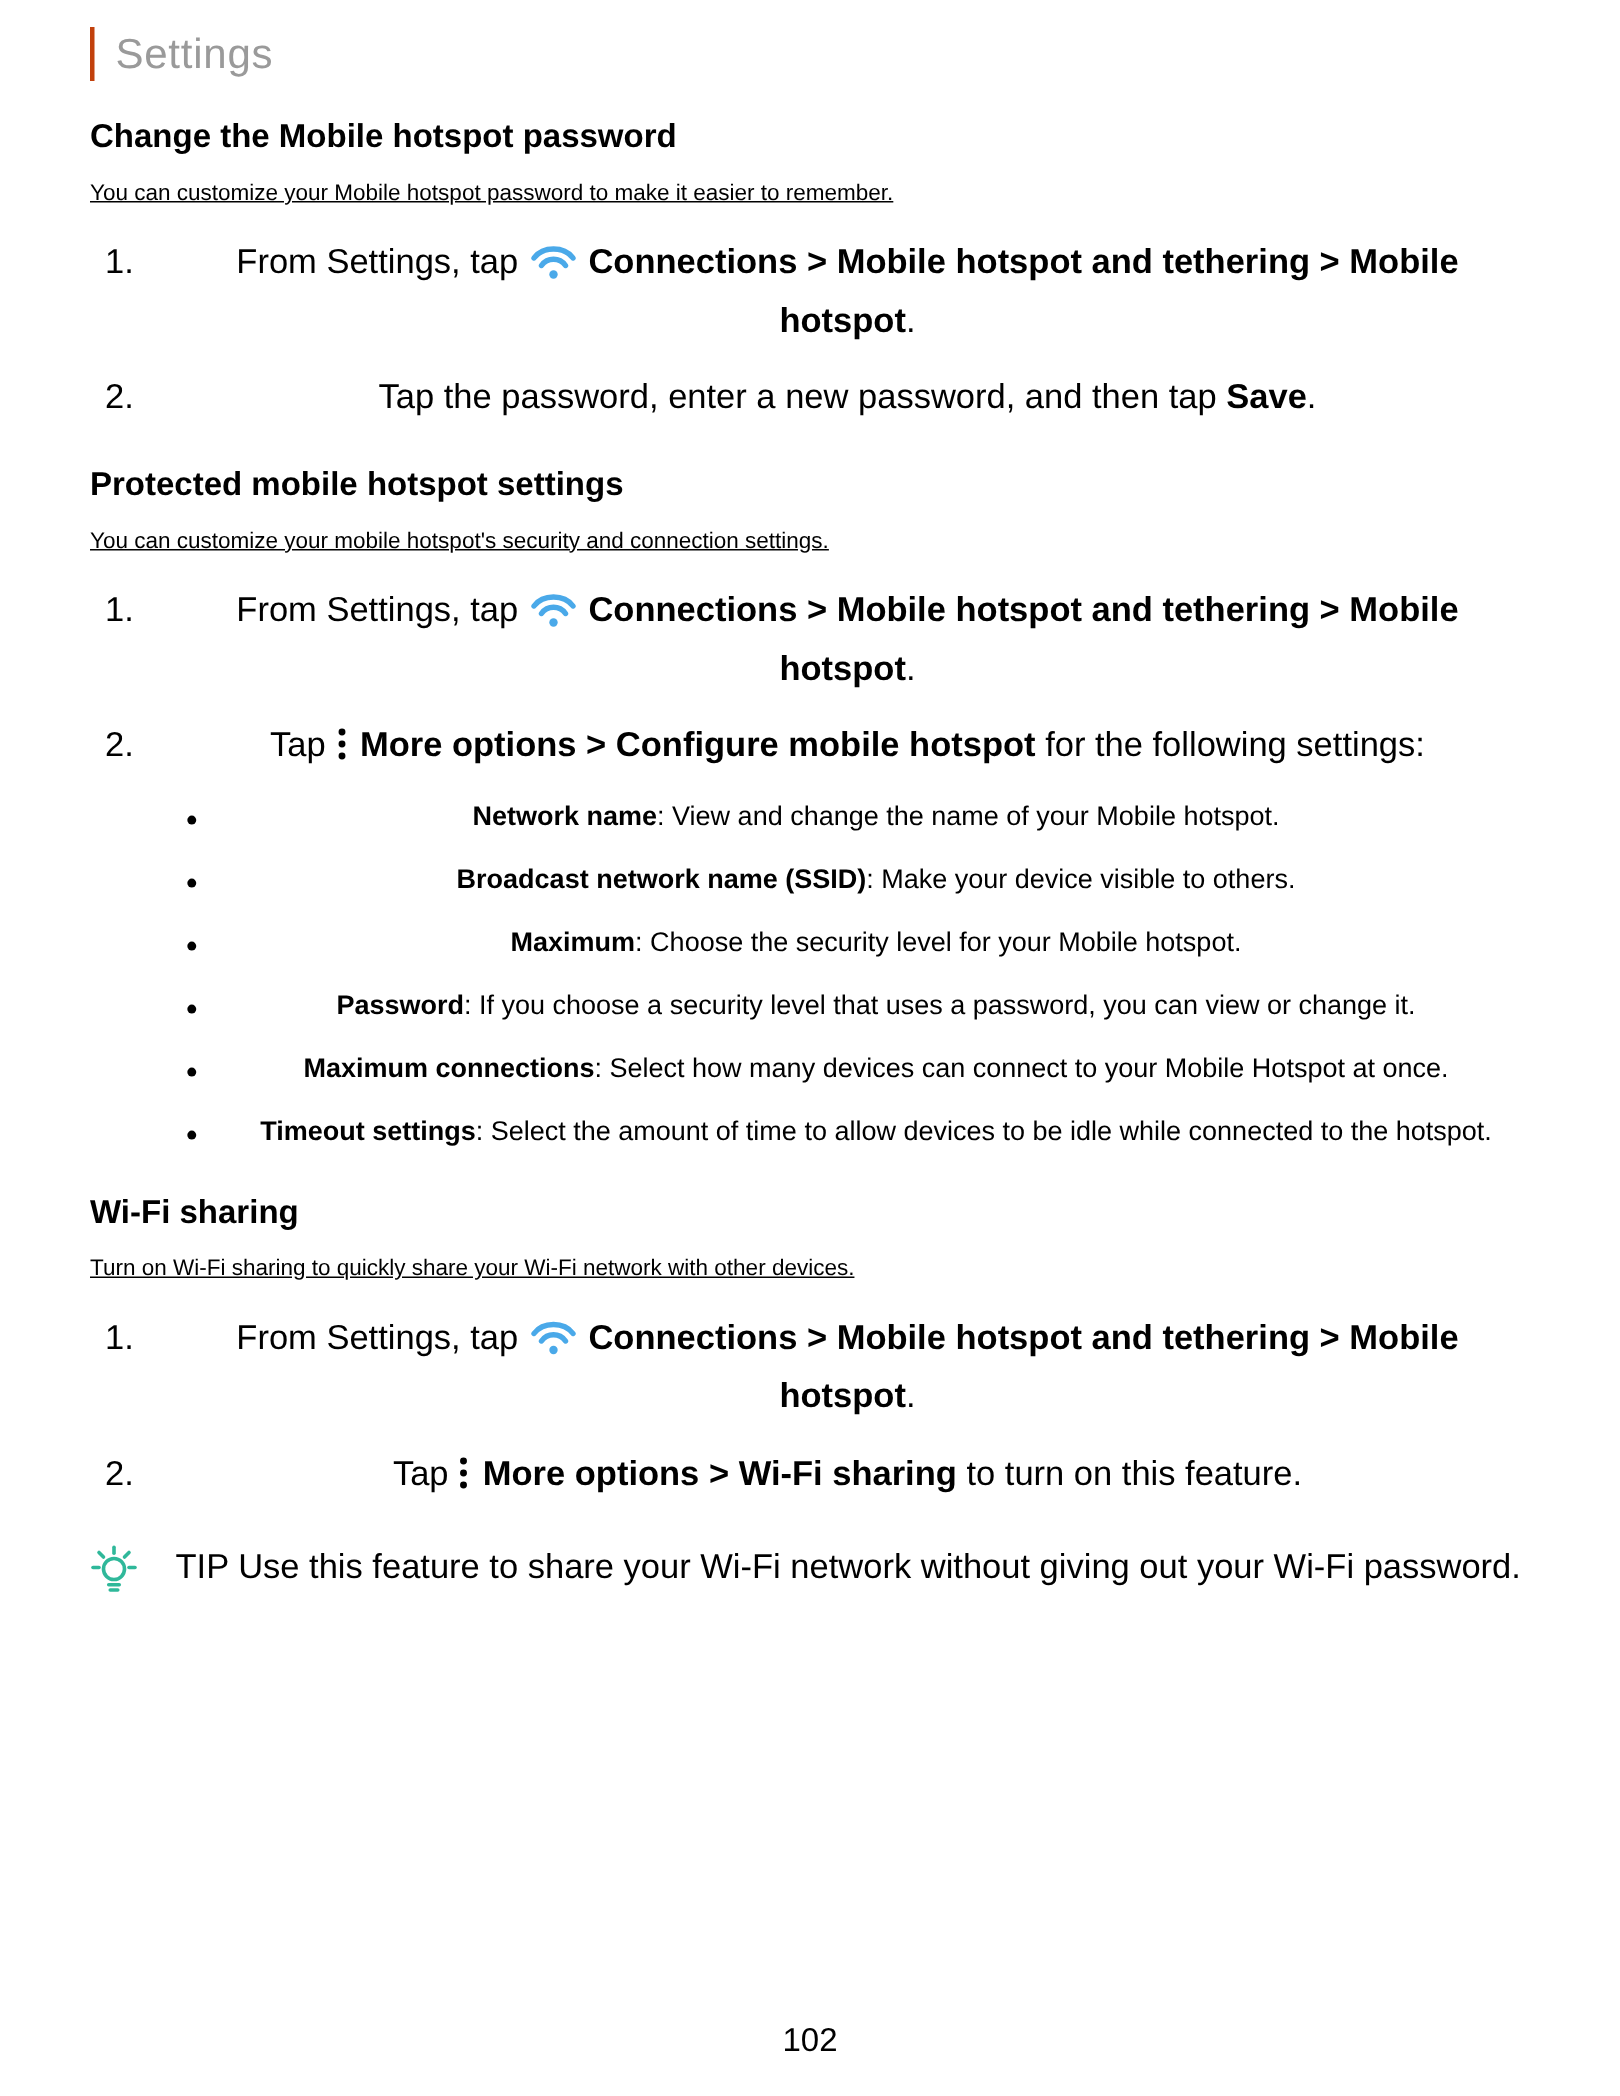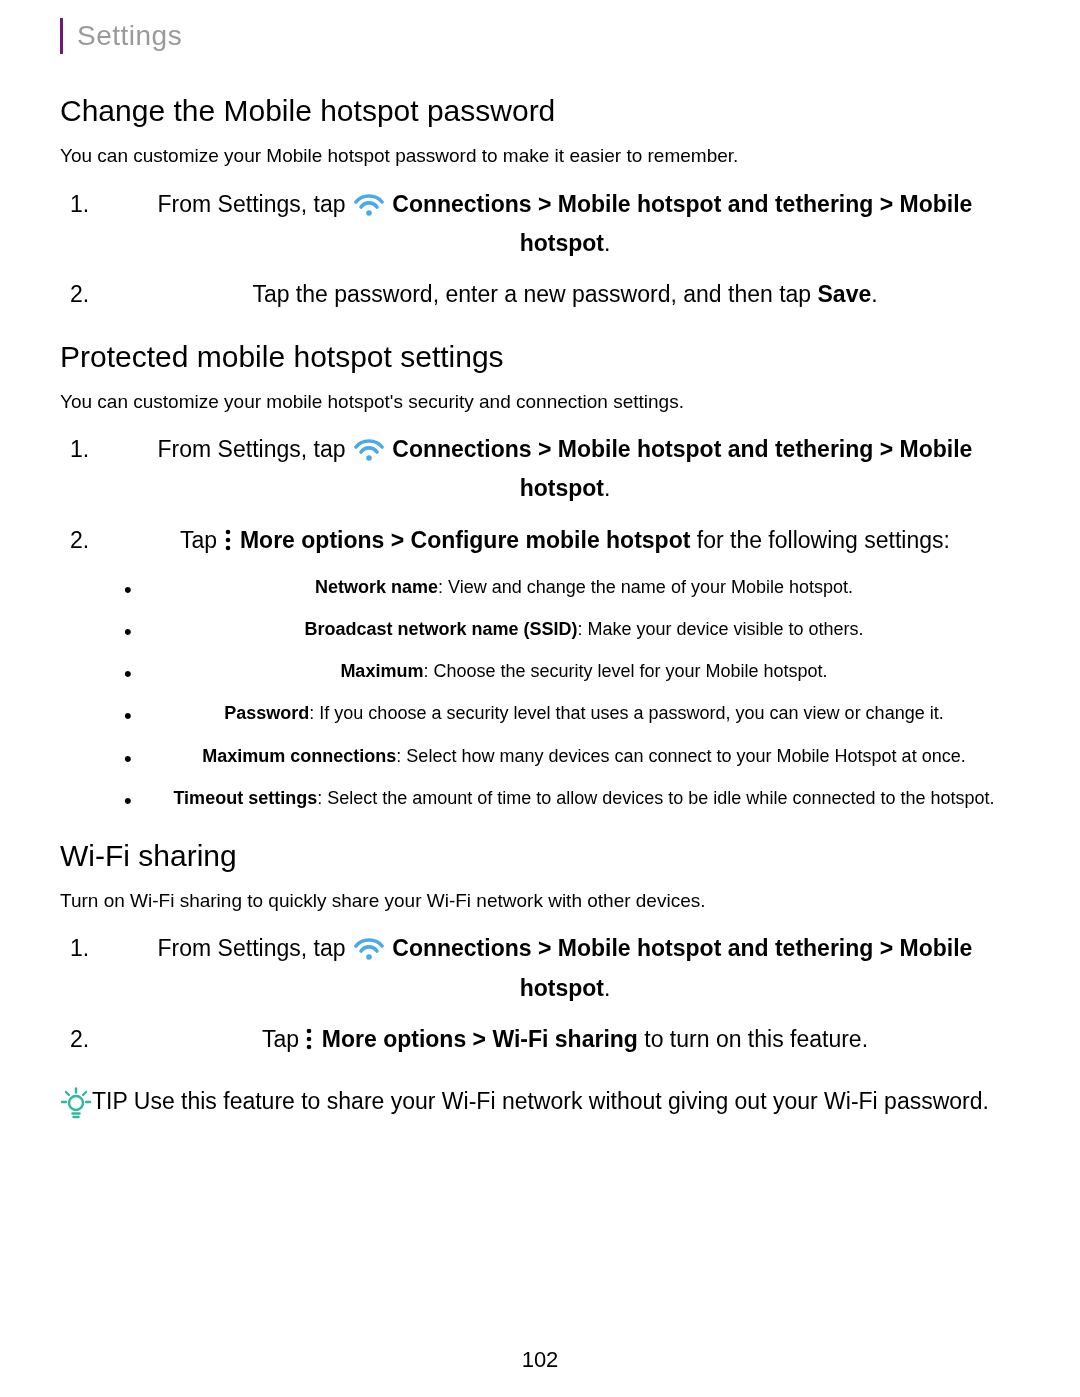--- a/index.html
+++ b/index.html
@@ -10,40 +10,41 @@
     color: #000;
   }
   .page {
     width: 1080px;
     min-height: 1397px;
     box-sizing: border-box;
     padding: 18px 60px 40px 60px;
     position: relative;
   }
   .page-header {
-    border-left: 3px solid #701a75;
+    border-left: 3px solid #c2410c;
     padding: 2px 0 2px 14px;
-    margin-bottom: 40px;
+    margin-bottom: 24px;
   }
   .page-header-text {
     font-size: 28px;
     color: #9a9a9a;
     letter-spacing: 0.5px;
     font-weight: 400;
   }
   h2.section-heading {
-    font-size: 30px;
-    font-weight: 400;
+    font-size: 22px;
+    font-weight: 700;
     margin: 12px 0 14px 0;
     letter-spacing: 0;
   }
   p.lead {
-    font-size: 19px;
+    font-size: 15px;
     line-height: 1.45;
     margin: 0 0 18px 0;
+    text-decoration: underline;
   }
   ol.steps {
     list-style: none;
     counter-reset: step;
     margin: 0 0 26px 0;
     padding: 0 0 0 44px;
     text-align: center;
   }
   ol.steps > li {
     counter-increment: step;
@@ -86,21 +87,21 @@
     margin: 0 2px;
   }
   .more-icon {
     display: inline-block;
     vertical-align: -3px;
     margin: 0 2px 0 0;
   }
   .tip-block {
     display: flex;
     align-items: flex-start;
-    gap: 0;
+    gap: 25px;
     font-size: 23px;
     line-height: 1.45;
     margin: 6px 0 0 0;
   }
   .tip-block .tip-icon {
     flex: 0 0 auto;
     margin-top: 2px;
   }
   .tip-text { flex: 1 1 auto; }
   .tip-label { font-weight: 400; color: #000; }

